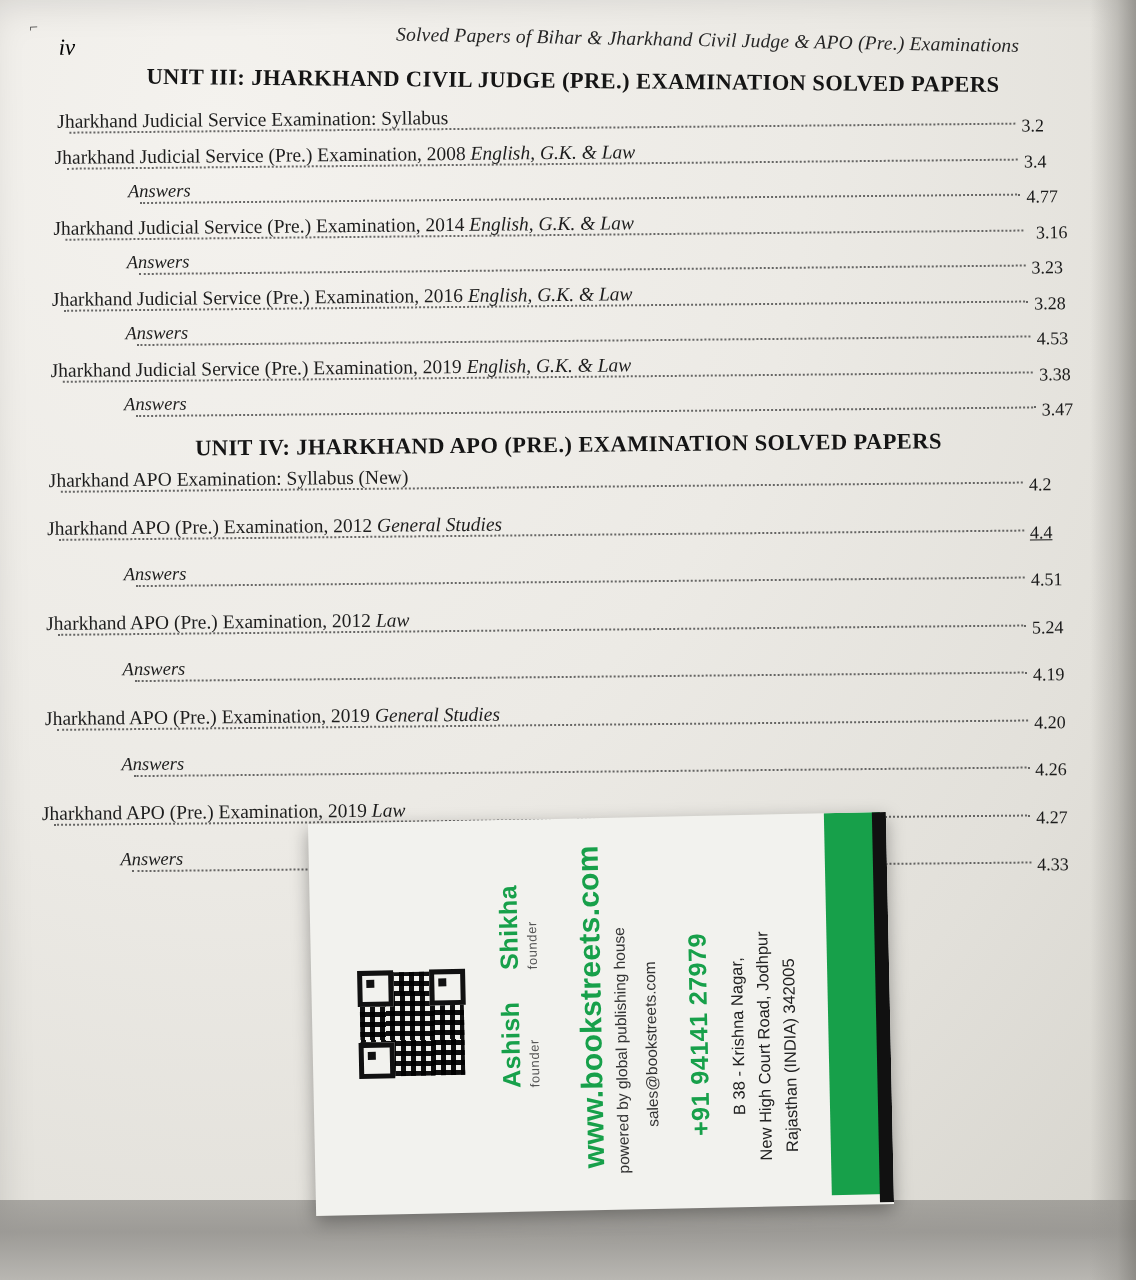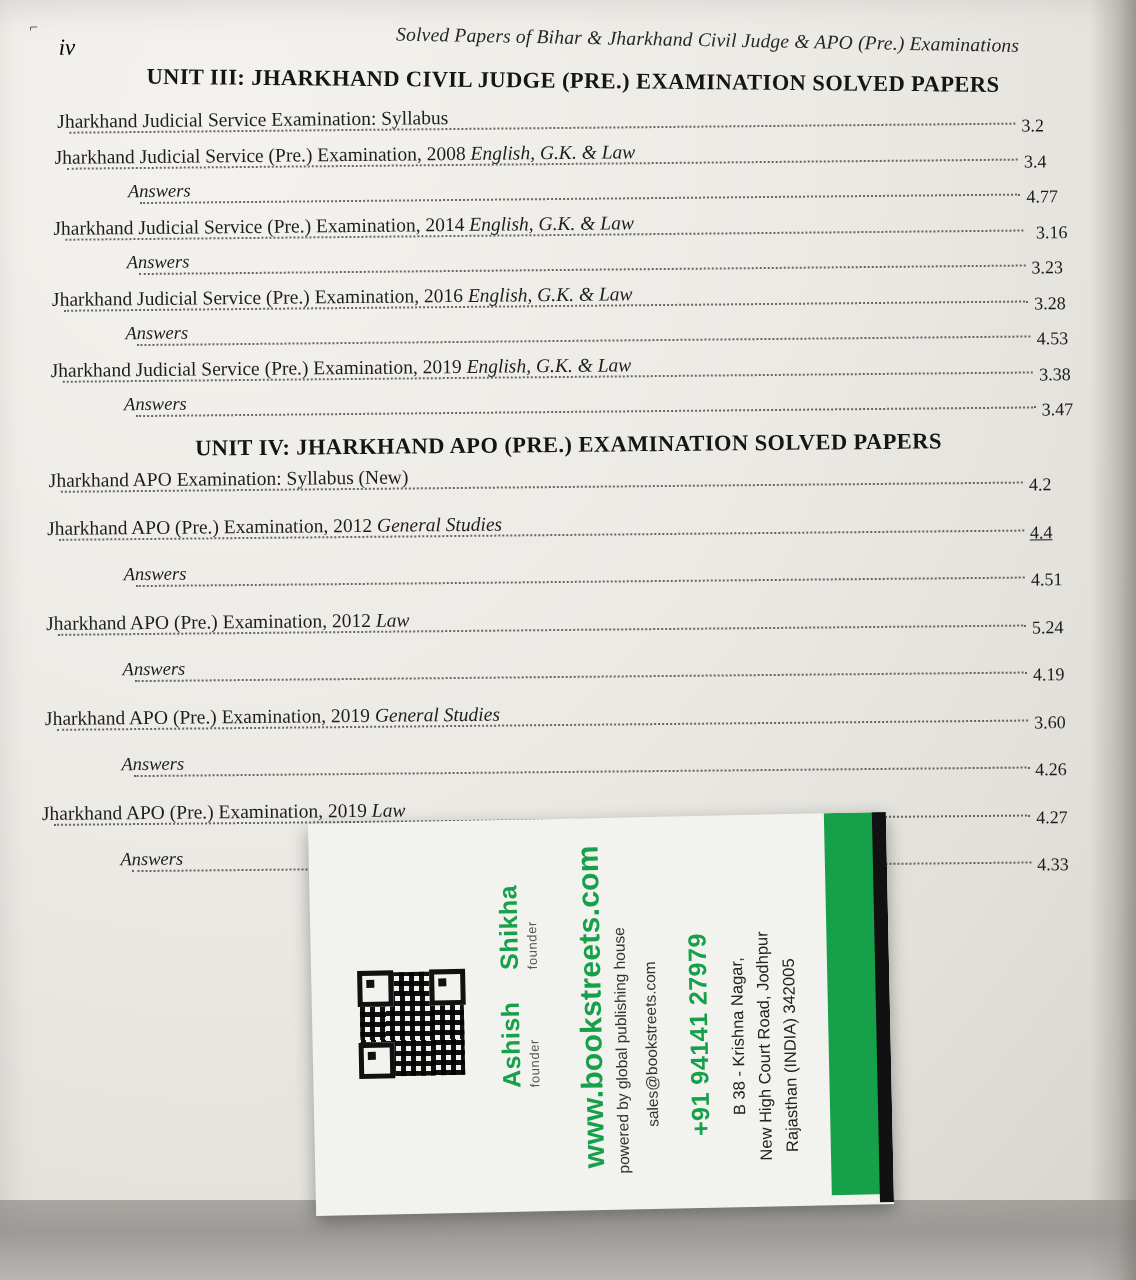--- a/index.html
+++ b/index.html
@@ -310,21 +310,21 @@
           <span class="pageno" style="left: 1029.8px; top: 14px;">5.24</span>
         </div>
         <div class="row" style="top: 655px;">
           <span class="entry sub" style="left: 120px; top: 0px;">Answers</span>
           <span class="leader" style="left: 132px; top: 21px; width: 892.4px;"></span>
           <span class="pageno" style="left: 1030.4px; top: 14px;">4.19</span>
         </div>
         <div class="row" style="top: 702.5px;">
           <span class="entry" style="left: 42px; top: 0px;">Jharkhand APO (Pre.) Examination, 2019 <span class="ital">General Studies</span></span>
           <span class="leader" style="left: 54px; top: 21px; width: 971px;"></span>
-          <span class="pageno" style="left: 1031px; top: 14px;">3.60</span>
+          <span class="pageno" style="left: 1031px; top: 14px;">4.20</span>
         </div>
         <div class="row" style="top: 750px;">
           <span class="entry sub" style="left: 118px; top: 0px;">Answers</span>
           <span class="leader" style="left: 130px; top: 21px; width: 895.6px;"></span>
           <span class="pageno" style="left: 1031.6px; top: 14px;">4.26</span>
         </div>
         <div class="row" style="top: 797.5px;">
           <span class="entry" style="left: 38px; top: 0px;">Jharkhand APO (Pre.) Examination, 2019 <span class="ital">Law</span></span>
           <span class="leader" style="left: 50px; top: 21px; width: 976.2px;"></span>
           <span class="pageno" style="left: 1032.2px; top: 14px;">4.27</span>

